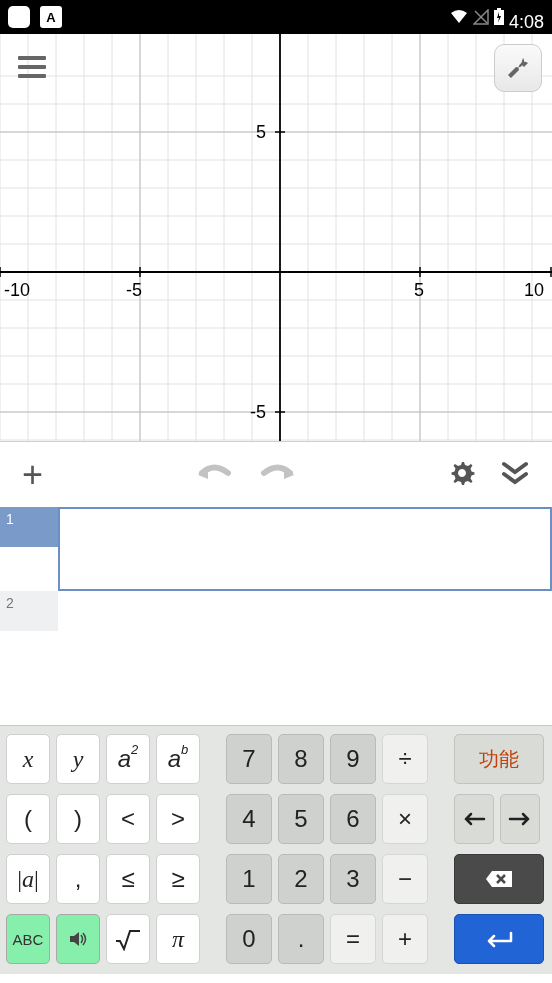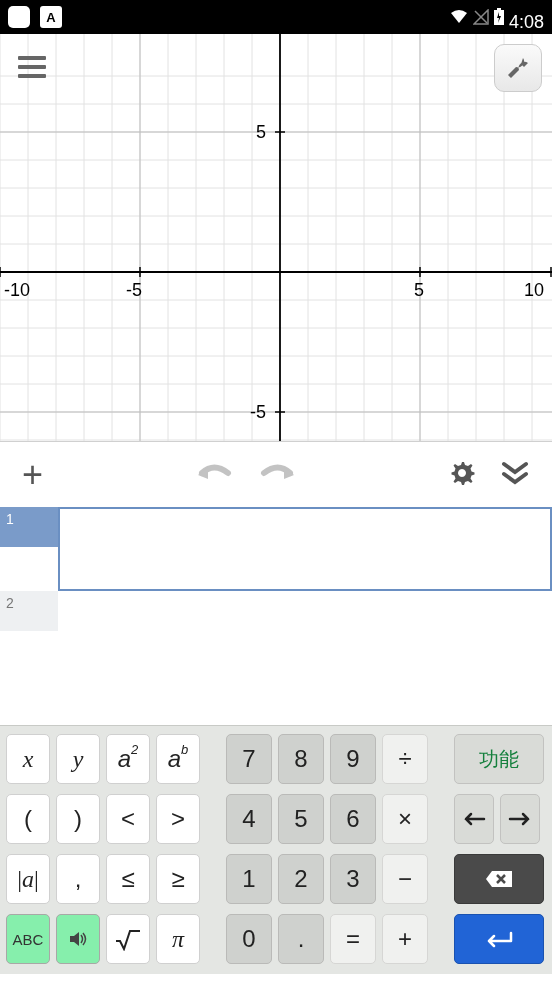--- a/index.html
+++ b/index.html
@@ -33,21 +33,21 @@
 
 .spacer-white { flex: 1; background: #fff; }
 
 .keyboard { background: #e4e6e3; border-top: 1px solid #c8cac6; padding: 8px 6px 10px; display: flex; flex-direction: column; gap: 10px; }
 .kb-row { display: flex; gap: 6px; }
 .key { height: 50px; border-radius: 5px; display: flex; align-items: center; justify-content: center; font-size: 24px; cursor: pointer; user-select: none; position: relative; }
 .key-white { background: #fff; border: 1px solid #d0d0d0; color: #222; }
 .key-gray { background: #cfd1ce; border: 1px solid #babab8; color: #222; }
 .key-light { background: #f0f1ef; border: 1px solid #d6d6d4; color: #222; }
 .key-dark { background: #86efac; border: 1px solid #a8a8a6; color: #333; }
-.key-func { background: #d9dbd7; border: 1px solid #c2c2c0; color: #15803d; font-size: 20px; }
+.key-func { background: #d9dbd7; border: 1px solid #c2c2c0; color: #c2410c; font-size: 20px; }
 .key-bs { background: #4a4a4a; color: #fff; border: 1px solid #3a3a3a; }
 .key-enter { background: #2164d6; color: #fff; border: 1px solid #1a52b0; }
 .w-small { width: 44px; }
 .w-num { width: 46px; }
 .w-func { width: 90px; }
 .w-arrow { width: 40px; }
 .w-bs { width: 90px; }
 .w-enter { width: 90px; }
 .italic { font-style: italic; font-family: 'Times New Roman', serif; }
 .sup { font-size: 13px; position: relative; top: -10px; }

